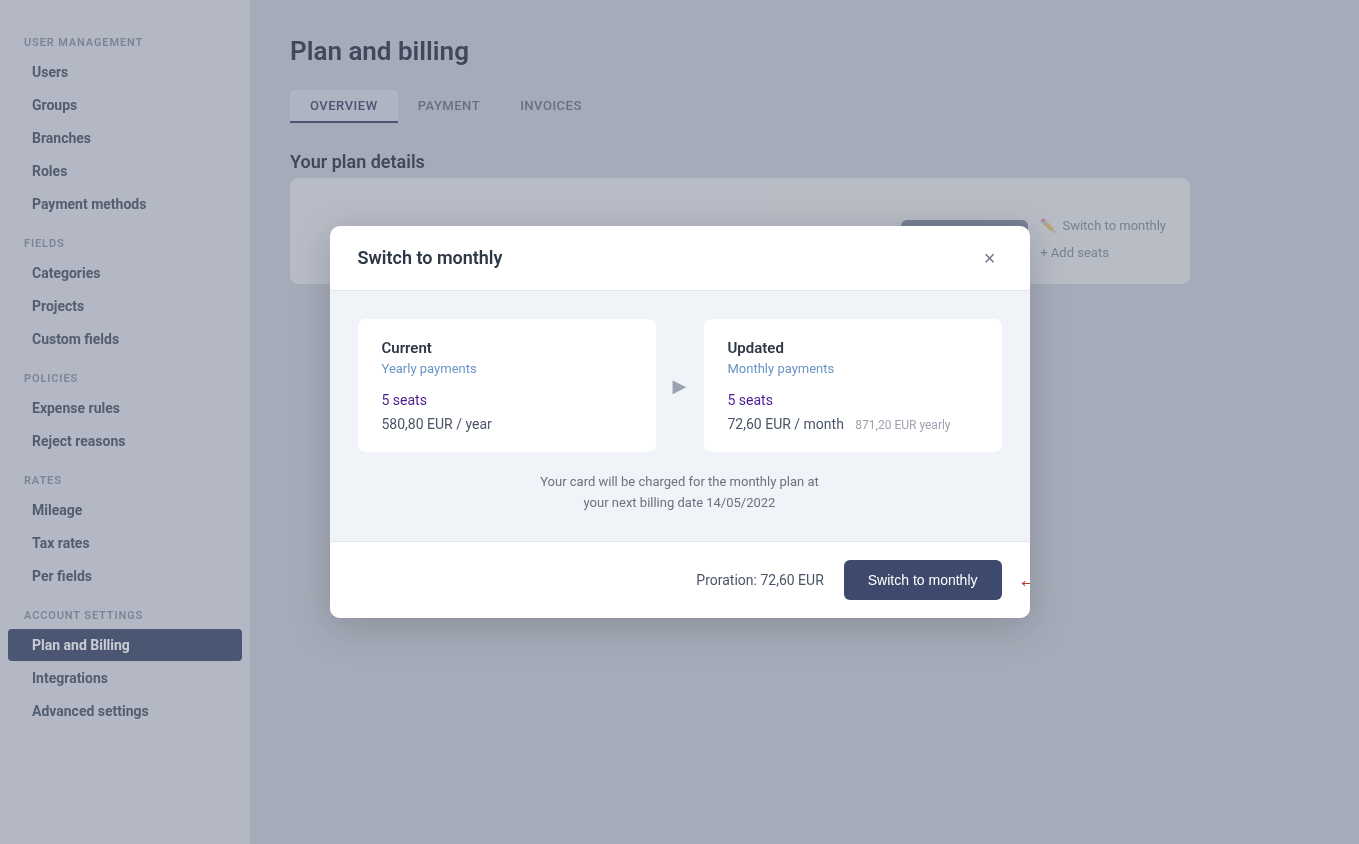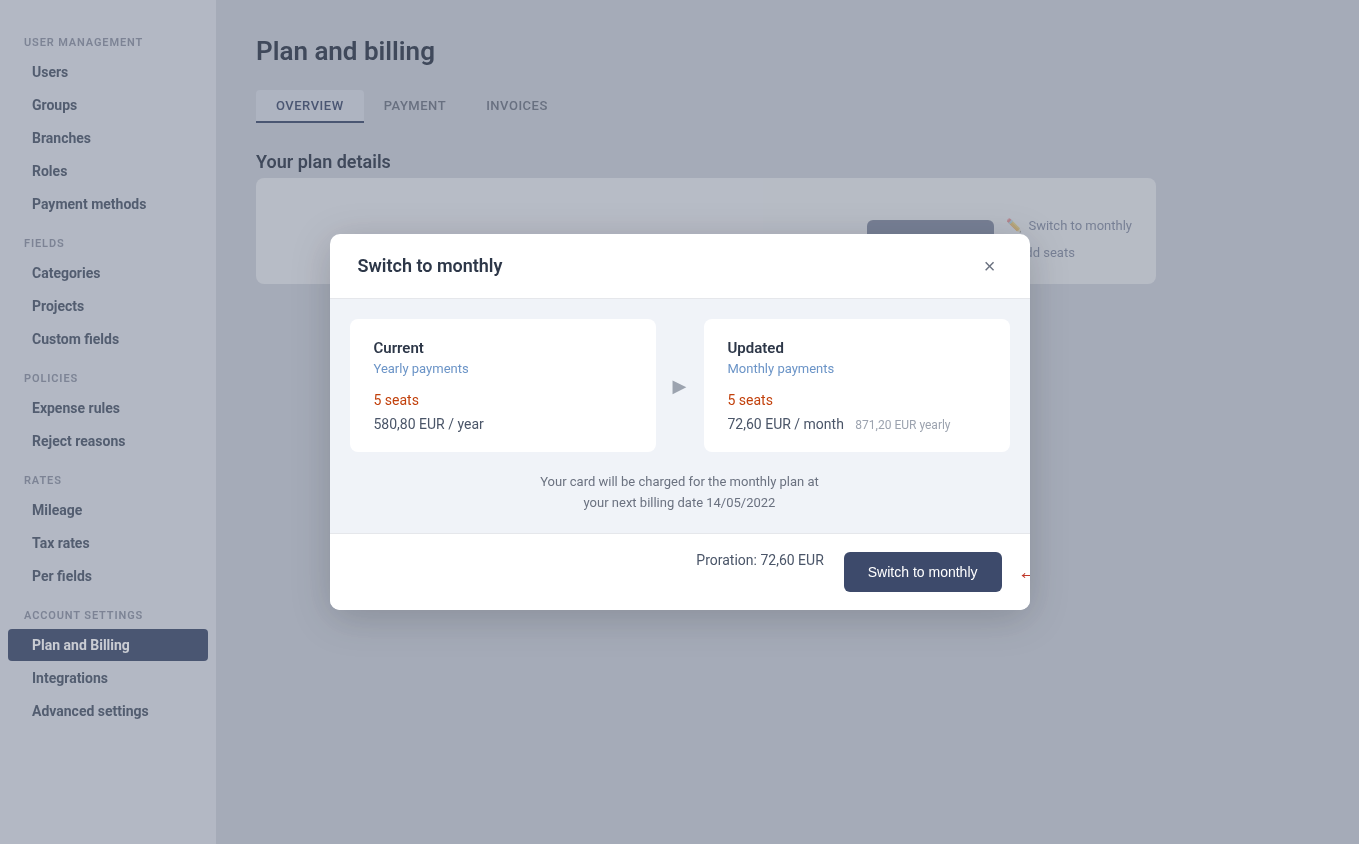--- a/index.html
+++ b/index.html
@@ -6,21 +6,21 @@
     body {
       font-family: -apple-system, BlinkMacSystemFont, 'Segoe UI', Roboto, sans-serif;
       background: #c8cdd6;
       display: flex;
       height: 844px;
       overflow: hidden;
     }
 
     
     .sidebar {
-      width: 216px;
+      width: 250px;
       background: #dde1e8;
       height: 100%;
       padding: 20px 0;
       flex-shrink: 0;
     }
     .sidebar-section-label {
       font-size: 11px;
       font-weight: 600;
       color: #8a90a0;
       letter-spacing: 0.08em;
@@ -156,21 +156,21 @@
       background: none;
       border: none;
       font-size: 20px;
       color: #6b7280;
       cursor: pointer;
       line-height: 1;
       padding: 2px 6px;
     }
 
     .modal-body {
-      padding: 20px;
+      padding: 28px;
       background: #f0f3f8;
     }
 
     .plan-comparison {
       display: flex;
       align-items: center;
       gap: 0;
     }
     .plan-box {
       background: #fff;
@@ -184,21 +184,21 @@
       color: #2d3748;
       margin-bottom: 4px;
     }
     .plan-box-subtitle {
       font-size: 13px;
       color: #6b94c7;
       margin-bottom: 16px;
     }
     .plan-box-seats {
       font-size: 14px;
-      color: #c2410c;
+      color: #4c1d95;
       margin-bottom: 8px;
     }
     .plan-box-price {
       font-size: 14px;
       color: #4a5568;
     }
     .plan-box-price-yearly {
       font-size: 12px;
       color: #9ca3af;
       margin-left: 8px;
@@ -218,20 +218,21 @@
       margin-top: 20px;
       font-size: 13px;
       color: #6b7280;
       line-height: 1.6;
     }
 
     .modal-footer {
       padding: 18px 28px;
       background: #fff;
       display: flex;
+      align-items: center;
       justify-content: flex-end;
       gap: 20px;
       border-top: 1px solid #e5e7eb;
     }
 
     .proration-text {
       font-size: 14px;
       color: #4a5568;
     }
 

